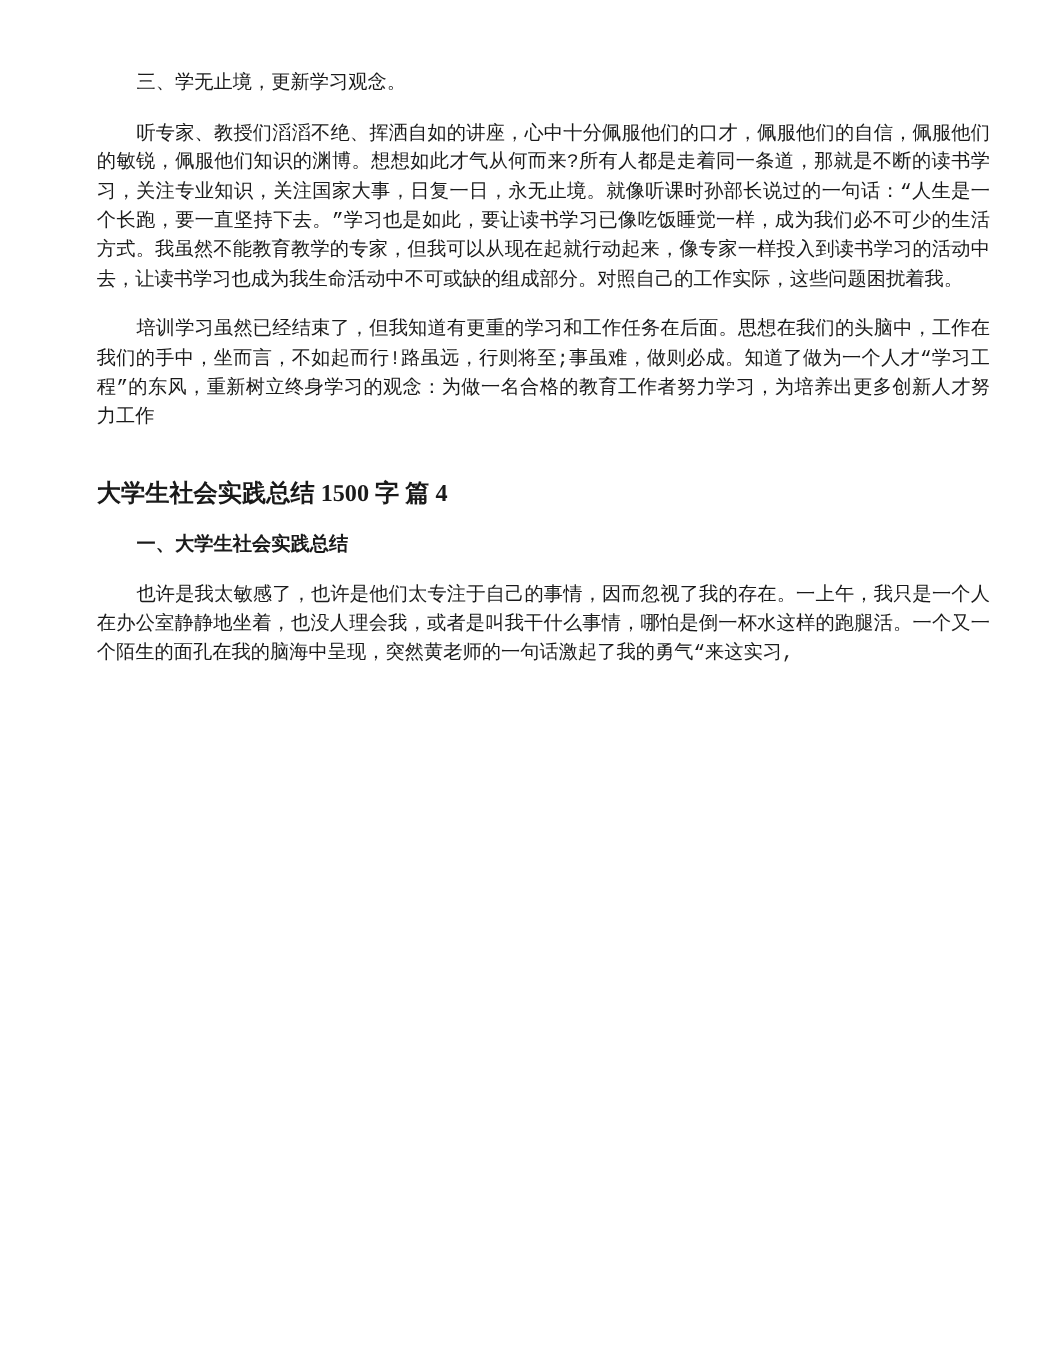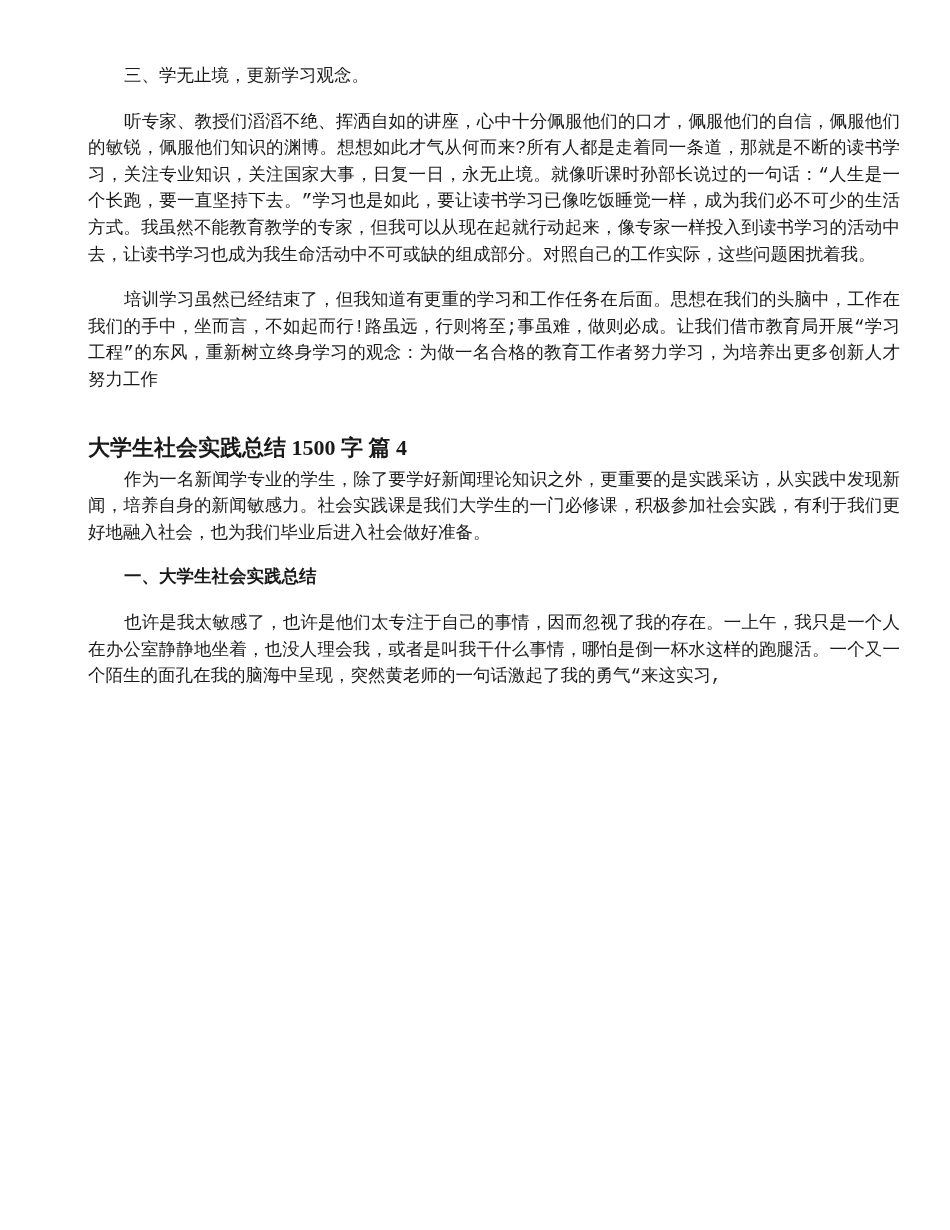--- a/index.html
+++ b/index.html
@@ -40,24 +40,23 @@
   </style>
 </head>
 <body>
 
 <div class="page">
 
   <p class="indent gap">三、学无止境，更新学习观念。</p>
 
   <p class="indent gap">听专家、教授们滔滔不绝、挥洒自如的讲座，心中十分佩服他们的口才，佩服他们的自信，佩服他们的敏锐，佩服他们知识的渊博。想想如此才气从何而来?所有人都是走着同一条道，那就是不断的读书学习，关注专业知识，关注国家大事，日复一日，永无止境。就像听课时孙部长说过的一句话：“人生是一个长跑，要一直坚持下去。”学习也是如此，要让读书学习已像吃饭睡觉一样，成为我们必不可少的生活方式。我虽然不能教育教学的专家，但我可以从现在起就行动起来，像专家一样投入到读书学习的活动中去，让读书学习也成为我生命活动中不可或缺的组成部分。对照自己的工作实际，这些问题困扰着我。</p>
 
-  <p class="indent gap">培训学习虽然已经结束了，但我知道有更重的学习和工作任务在后面。思想在我们的头脑中，工作在我们的手中，坐而言，不如起而行!路虽远，行则将至;事虽难，做则必成。让我们借市教育局开展“学习工程”的东风，重新树立终身学习的观念：为做一名合格的教育工作者努力学习，为培养出更多创新人才努力工作</p>
+  <p class="indent gap">培训学习虽然已经结束了，但我知道有更重的学习和工作任务在后面。思想在我们的头脑中，工作在我们的手中，坐而言，不如起而行!路虽远，行则将至;事虽难，做则必成。知道了做为一个人才“学习工程”的东风，重新树立终身学习的观念：为做一名合格的教育工作者努力学习，为培养出更多创新人才努力工作</p>
 
   <h2 style="margin-top:38px;">大学生社会实践总结 1500 字 篇 4</h2>
 
-  <p class="indent" style="margin-top:2px;">作为一名新闻学专业的学生，除了要学好新闻理论知识之外，更重要的是实践采访，从实践中发现新闻，培养自身的新闻敏感力。社会实践课是我们大学生的一门必修课，积极参加社会实践，有利于我们更好地融入社会，也为我们毕业后进入社会做好准备。</p>
 
 
   <p class="subhead gap">一、大学生社会实践总结</p>
 
 
   <p class="indent gap">也许是我太敏感了，也许是他们太专注于自己的事情，因而忽视了我的存在。一上午，我只是一个人在办公室静静地坐着，也没人理会我，或者是叫我干什么事情，哪怕是倒一杯水这样的跑腿活。一个又一个陌生的面孔在我的脑海中呈现，突然黄老师的一句话激起了我的勇气“来这实习,</p>
 </div>
 
 </body></html>

